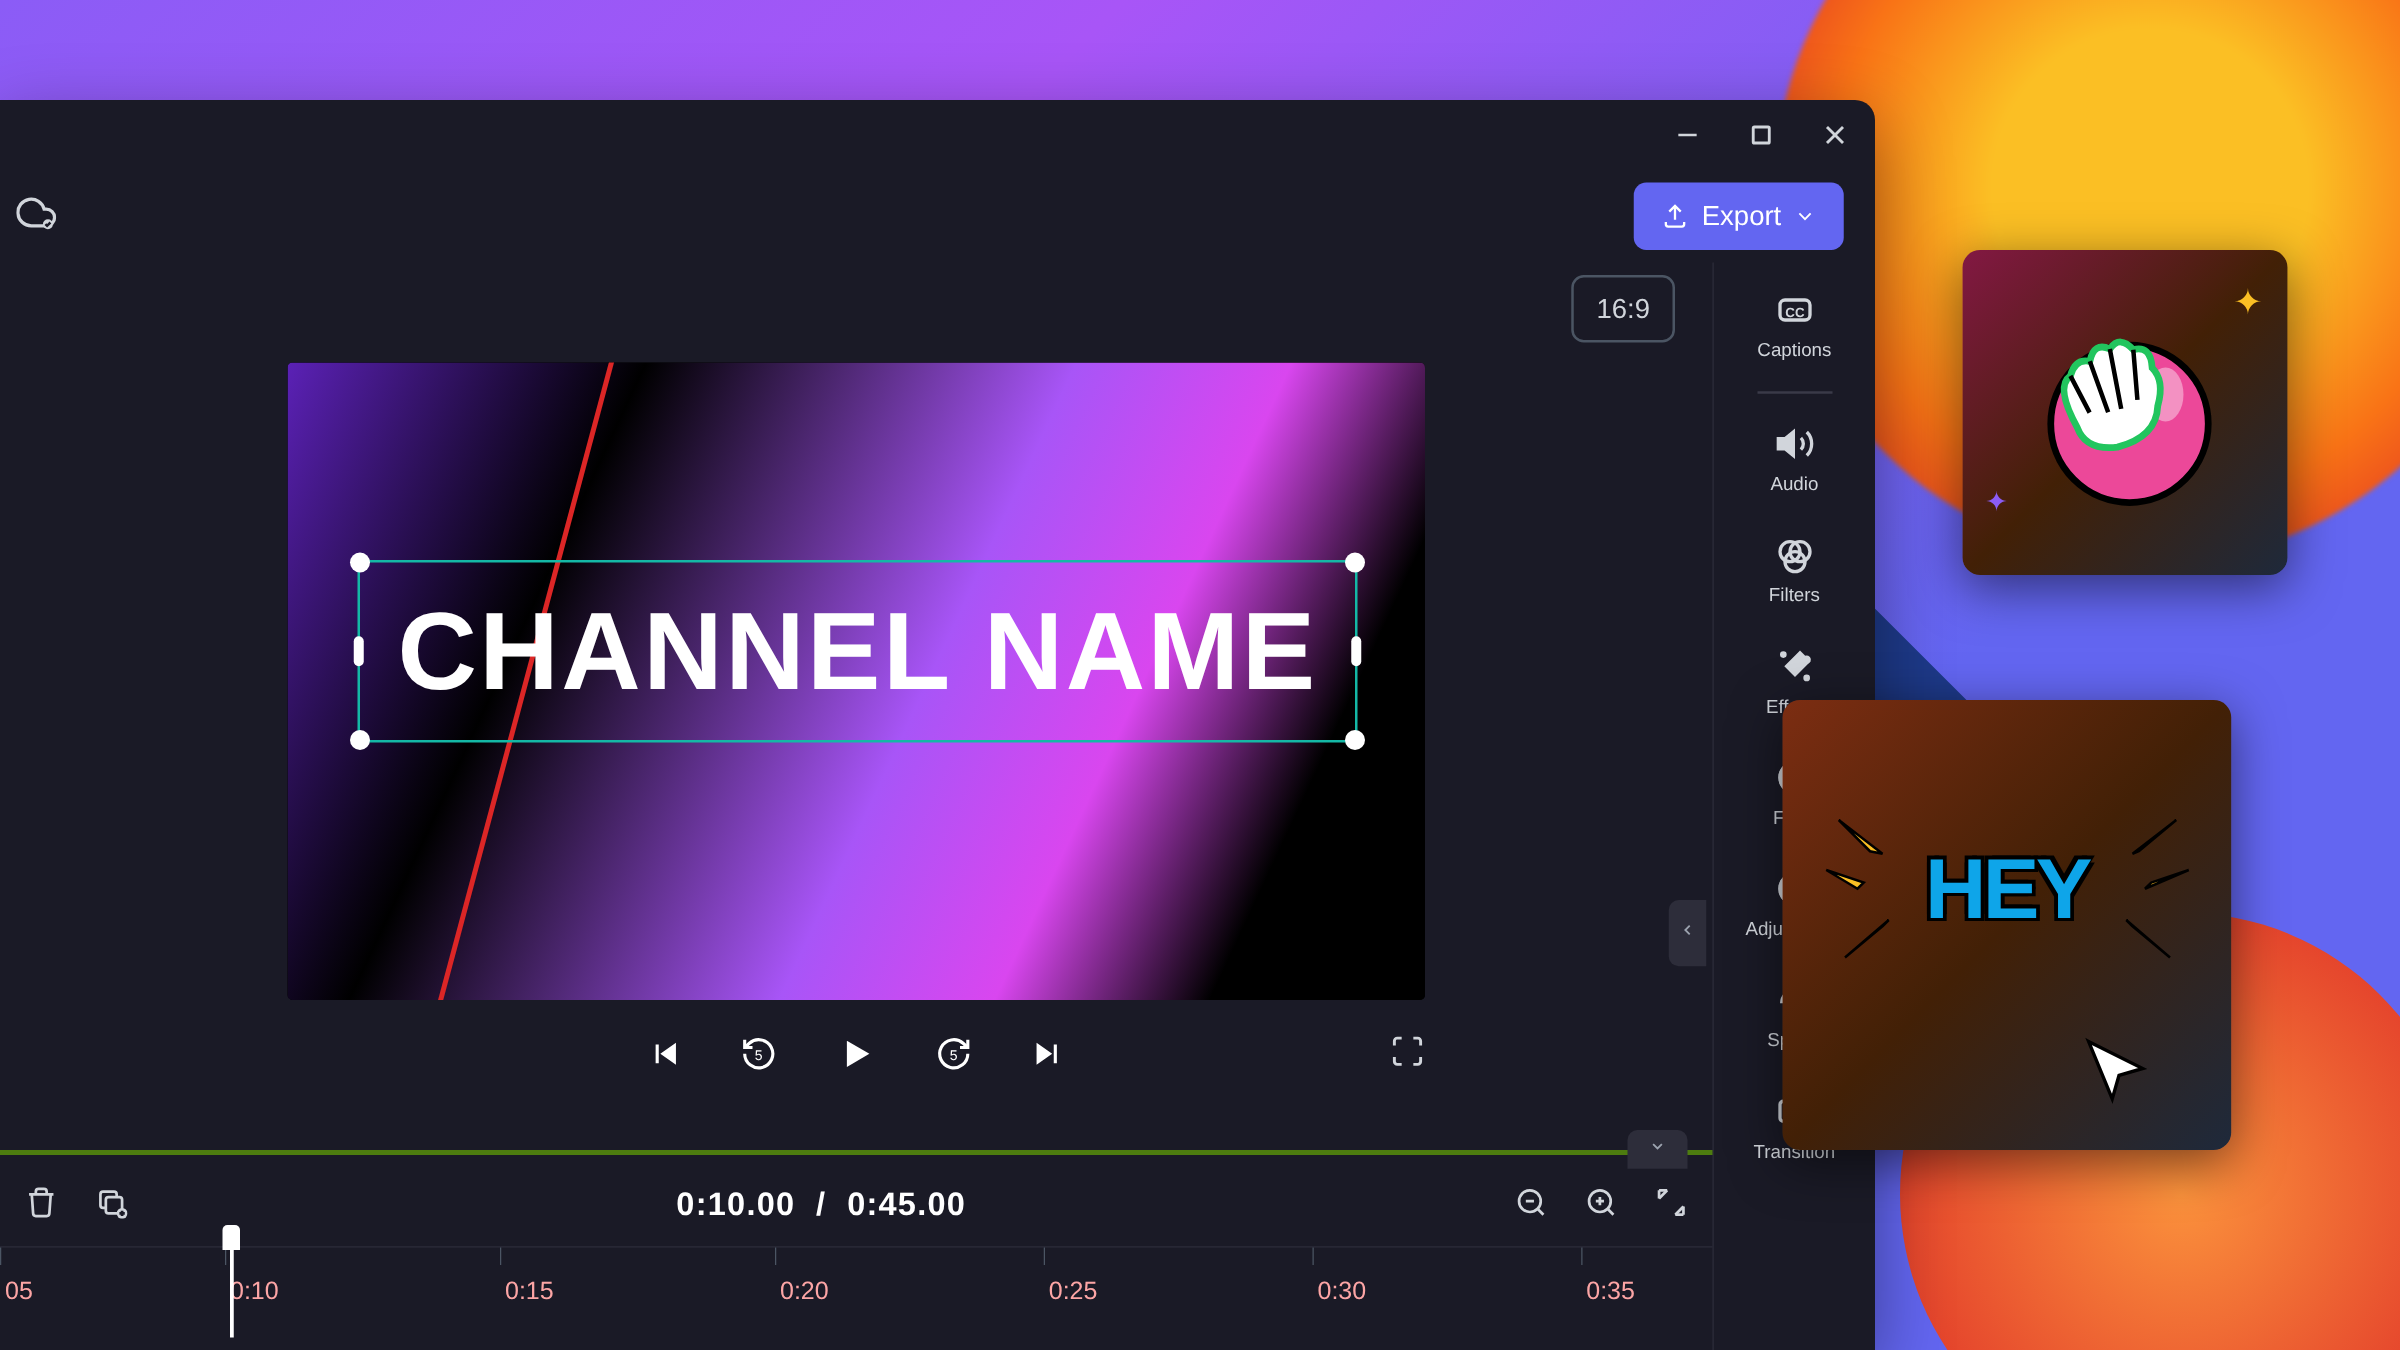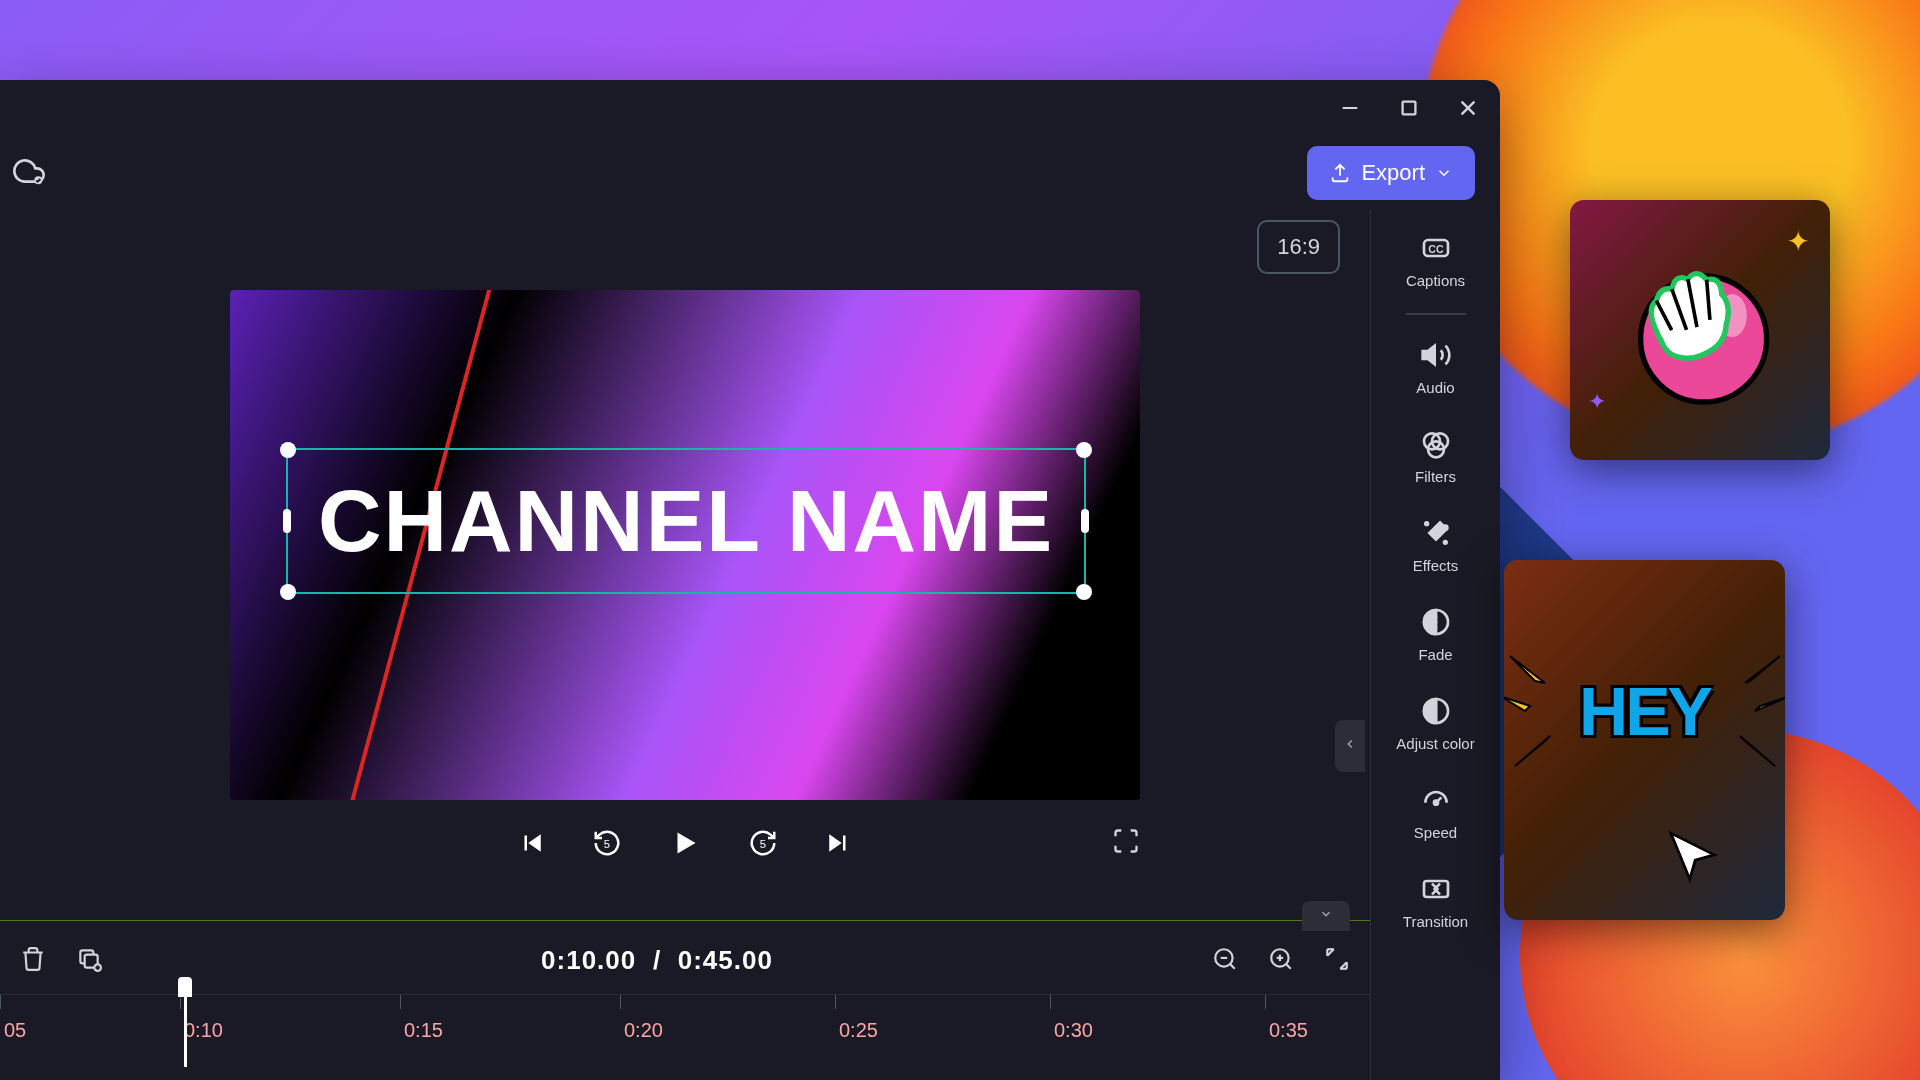--- a/index.html
+++ b/index.html
@@ -31,37 +31,37 @@
 .text-element{position:absolute;left:56px;top:158px;width:800px;height:146px;border:2px solid #14b8a6;display:flex;align-items:center;justify-content:center}
 .text-content{color:#fff;font-size:88px;font-weight:900;letter-spacing:2px;font-family:'Arial Black',sans-serif}
 .handle{position:absolute;width:16px;height:16px;background:#fff;border-radius:50%}
 .h-tl{top:-8px;left:-8px}.h-tr{top:-8px;right:-8px}.h-bl{bottom:-8px;left:-8px}.h-br{bottom:-8px;right:-8px}
 .h-ml{left:-5px;top:50%;transform:translateY(-50%);width:8px;height:24px;border-radius:4px}
 .h-mr{right:-5px;top:50%;transform:translateY(-50%);width:8px;height:24px;border-radius:4px}
 .playback{display:flex;align-items:center;gap:45px;margin-top:25px;position:relative;width:910px;justify-content:center}
 .play-btn{color:#fff;cursor:pointer;display:flex;align-items:center;justify-content:center}
 .play-btn svg{width:30px;height:30px}
 .fullscreen-btn{position:absolute;right:0;color:#d1d5db;cursor:pointer}
-.timeline-area{height:160px;border-top:1px solid #4d7c0f;padding:15px 0 0 0;position:relative}
+.timeline-area{height:160px;border-top:4px solid #4d7c0f;padding:15px 0 0 0;position:relative}
 .collapse-tab{position:absolute;right:20px;top:-20px;background:#2d2d3a;padding:6px 14px;border-radius:8px 8px 0 0;cursor:pointer;color:#9ca3af}
 .timeline-tools{display:flex;align-items:center;padding:0 20px;height:50px;justify-content:space-between}
 .tool-group{display:flex;gap:30px;align-items:center}
 .tool-btn{color:#d1d5db;cursor:pointer}
 .tool-btn svg{width:26px;height:26px}
 .timecode{color:#fff;font-family:'Courier New',monospace;font-size:26px;font-weight:600;letter-spacing:1px}
 .ruler{height:60px;position:relative;margin-top:8px;border-top:1px solid #2d2d3a}
 .tick{position:absolute;top:0;height:14px;width:1px;background:#4b5563}
 .tick-label{position:absolute;top:24px;color:#fca5a5;font-size:20px;transform:translateX(4px)}
 .playhead{position:absolute;top:-18px;width:14px;height:90px;pointer-events:none}
 .playhead-head{width:14px;height:20px;background:#fff;border-radius:4px 4px 0 0}
 .playhead-line{width:3px;height:70px;background:#fff;margin-left:5.5px}
 .collapse-side{position:absolute;right:135px;top:640px;background:#2d2d3a;padding:14px 8px;border-radius:8px 0 0 8px;cursor:pointer;color:#9ca3af}
 .sticker-card{position:absolute;border-radius:14px;overflow:hidden;box-shadow:0 10px 40px rgba(0,0,0,.5)}
 .sticker1{right:90px;top:200px;width:260px;height:260px;background:linear-gradient(135deg,#831843,#422006,#1e293b)}
-.sticker2{right:135px;top:560px;width:281px;height:360px;background:linear-gradient(135deg,#7c2d12,#422006,#1e293b)}
+.sticker2{right:135px;top:560px;width:359px;height:360px;background:linear-gradient(135deg,#7c2d12,#422006,#1e293b)}
 .hand-sticker{position:absolute;left:50%;top:50%;transform:translate(-50%,-50%)}
 .sparkle{position:absolute;color:#fbbf24;font-size:28px}
 .sp1{right:20px;top:25px}
 .sp2{left:18px;bottom:45px;color:#8b5cf6;font-size:22px}
 .hey-text{position:absolute;left:50%;top:42%;transform:translate(-50%,-50%);font-size:68px;font-weight:900;color:#0ea5e9;font-family:'Arial Black',sans-serif;letter-spacing:-3px;text-shadow:3px 3px 0 #000,-3px -3px 0 #000,3px -3px 0 #000,-3px 3px 0 #000}
 .hey-burst{position:absolute;left:50%;top:42%;transform:translate(-50%,-50%)}
 .cursor-arrow{position:absolute;right:220px;bottom:145px;color:#fff}
 </style>
 </head>
 <body>

